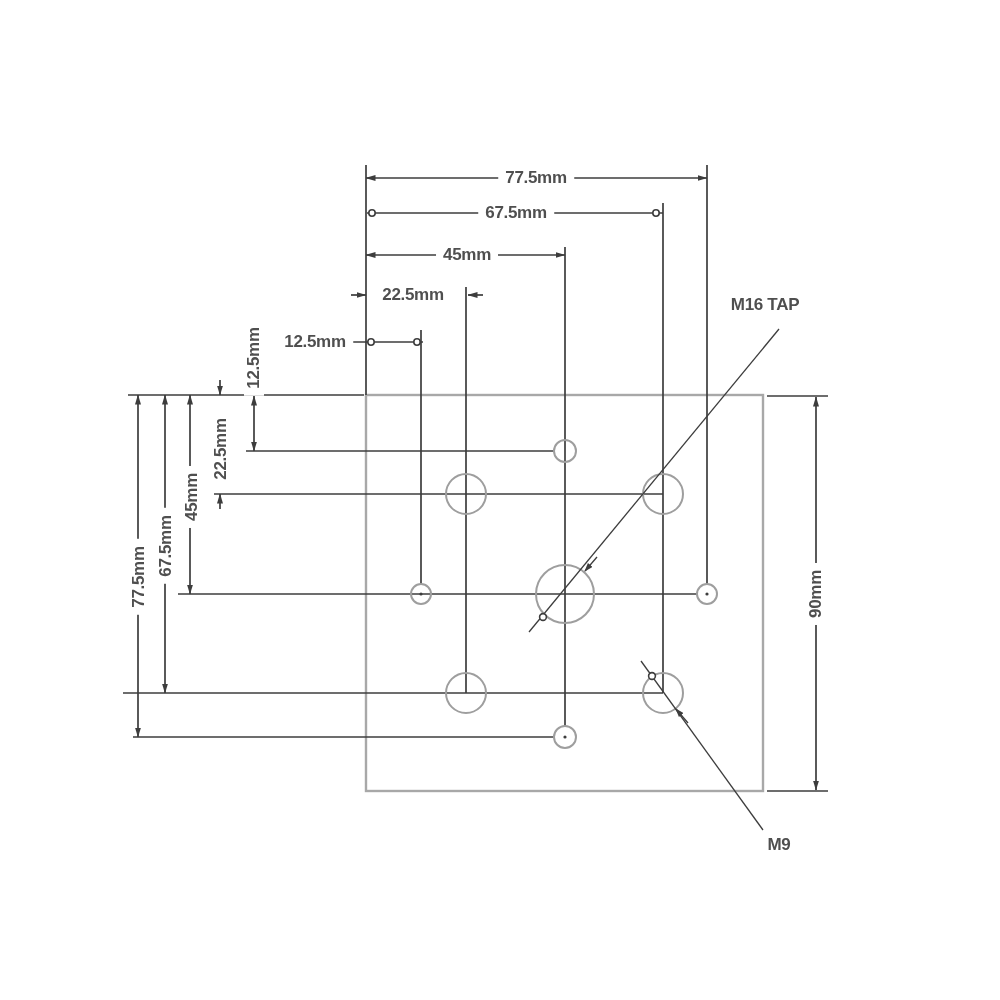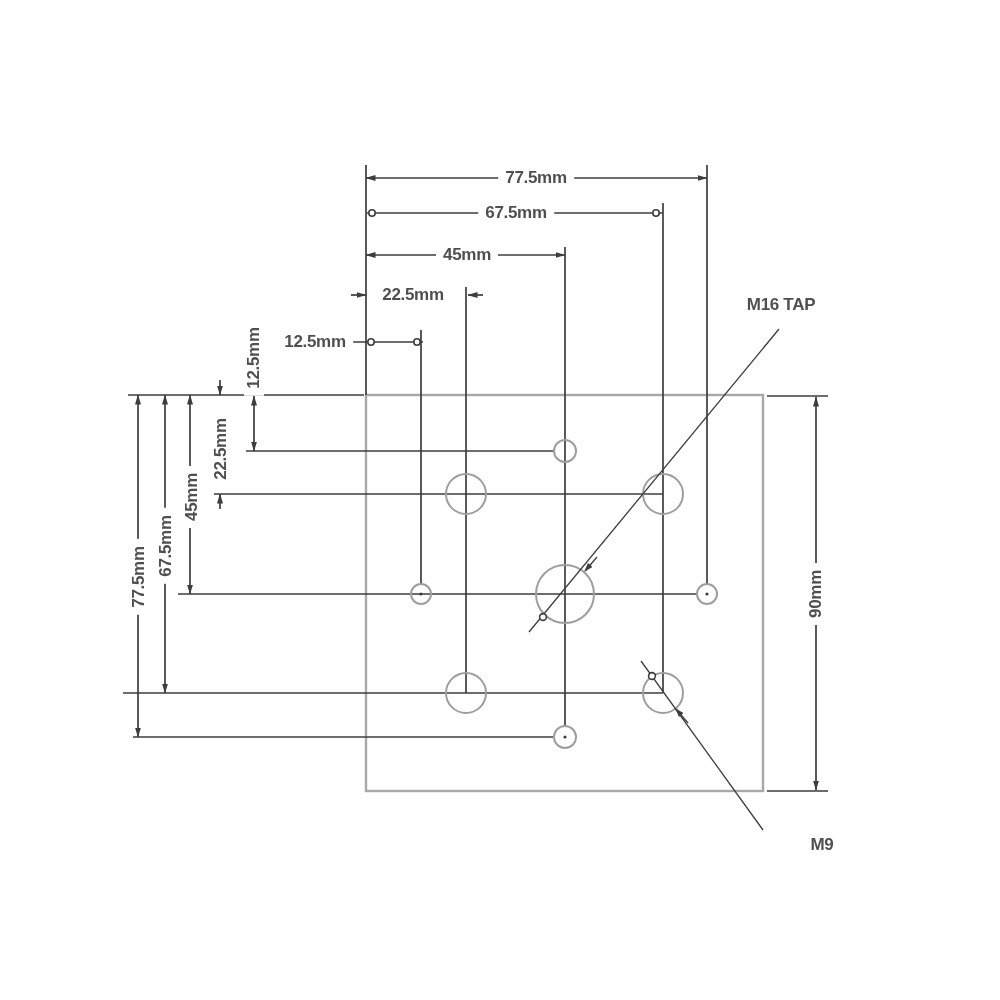--- a/index.html
+++ b/index.html
@@ -118,16 +118,16 @@
   <div class="lbl" style="left:315px; top:342px;">12.5mm</div>
 
   <div class="lbl rot" style="left:254px; top:358px;">12.5mm</div>
   <div class="lbl rot" style="left:221px; top:449px;">22.5mm</div>
   <div class="lbl rot" style="left:192px; top:497px;">45mm</div>
   <div class="lbl rot" style="left:166px; top:546px;">67.5mm</div>
   <div class="lbl rot" style="left:139px; top:577px;">77.5mm</div>
 
   <div class="lbl rot" style="left:816px; top:594px;">90mm</div>
 
-  <div class="lbl ann" style="left:781px; top:305px;">M16 TAP</div>
-  <div class="lbl ann" style="left:822px; top:845px;">M9</div>
+  <div class="lbl ann" style="left:765px; top:305px;">M16 TAP</div>
+  <div class="lbl ann" style="left:779px; top:845px;">M9</div>
 
 </div>
 
 </body></html>

